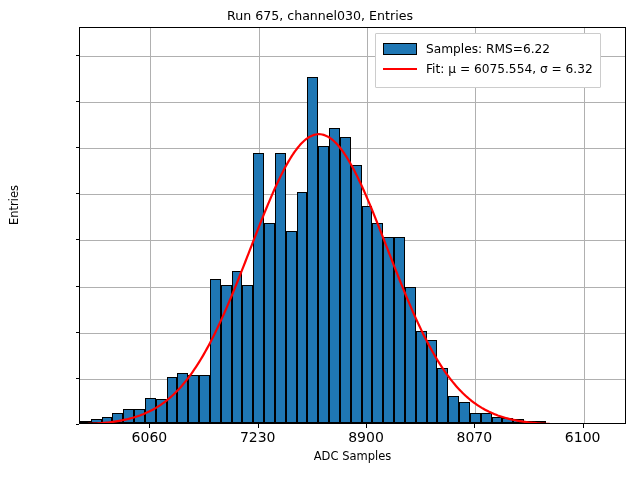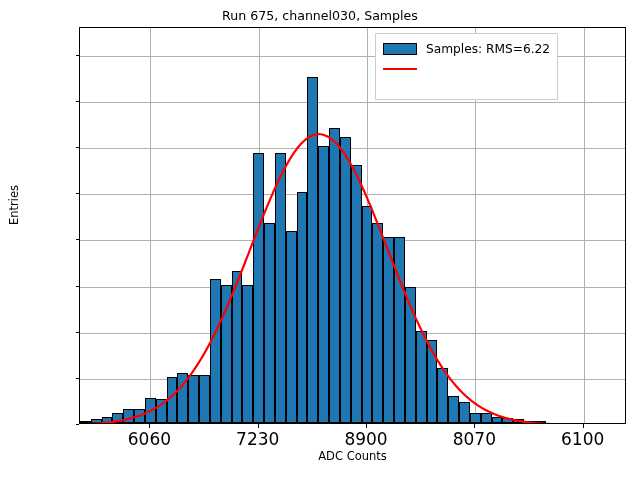--- a/index.html
+++ b/index.html
@@ -74,21 +74,21 @@
   }
   .ytick-mark {
     position: absolute;
     width: 3.5px;
     height: 1px;
     background: #000000;
   }
   .xtick-label {
     position: absolute;
     top: 429px;
-    font-size: 17px;
+    font-size: 14px;
     color: #000000;
     transform: translateX(-50%);
     white-space: nowrap;
   }
   .xtick-mark {
     position: absolute;
     top: 424px;
     width: 1px;
     height: 3.5px;
     background: #000000;
@@ -112,21 +112,21 @@
     color: #000000;
     transform: rotate(-90deg);
   }
   #legend {
     position: absolute;
     left: 375px;
     top: 33px;
     background: #ffffff;
     border: 0.9px solid #cccccc;
     border-radius: 1px;
-    padding: 5px 7px 20px 7px;
+    padding: 5px 7px 8px 7px;
     box-sizing: border-box;
     font-size: 12.2px;
     color: #000000;
   }
   .legend-row {
     display: flex;
     align-items: center;
     height: 20px;
     white-space: nowrap;
   }
@@ -146,21 +146,21 @@
     margin-right: 9px;
     flex: 0 0 auto;
   }
   .legend-text { line-height: 1; }
 </style>
 </head>
 <body>
 
 <div id="figure">
 
-  <div id="title">Run 675, channel030, Samples</div>
+  <div id="title">Run 675, channel030, Entries</div>
 
   <div id="axes">
     <div id="plotclip">
       <div id="gridlines-h">
           <div class="gridline-h" style="top: 350.837px;"></div>
           <div class="gridline-h" style="top: 304.674px;"></div>
           <div class="gridline-h" style="top: 258.512px;"></div>
           <div class="gridline-h" style="top: 212.349px;"></div>
           <div class="gridline-h" style="top: 166.186px;"></div>
           <div class="gridline-h" style="top: 120.023px;"></div>
@@ -242,26 +242,27 @@
       <div class="xtick-label" style="left: 257.723px;">7230</div>
       <div class="xtick-mark" style="left: 257.723px;"></div>
       <div class="xtick-label" style="left: 366.04px;">8900</div>
       <div class="xtick-mark" style="left: 366.04px;"></div>
       <div class="xtick-label" style="left: 474.356px;">8070</div>
       <div class="xtick-mark" style="left: 474.356px;"></div>
       <div class="xtick-label" style="left: 582.673px;">6100</div>
       <div class="xtick-mark" style="left: 582.673px;"></div>
     </div>
 
-  <div id="xlabel">ADC Counts</div>
+  <div id="xlabel">ADC Samples</div>
   <div id="ylabel">Entries</div>
 
   <div id="legend">
     <div class="legend-row">
       <span class="legend-swatch-patch"></span>
       <span class="legend-text">Samples: RMS=6.22</span>
     </div>
     <div class="legend-row">
       <span class="legend-swatch-line"></span>
+      <span class="legend-text">Fit: μ = 6075.554, σ = 6.32</span>
     </div>
   </div>
 
 </div>
 
 </body></html>

